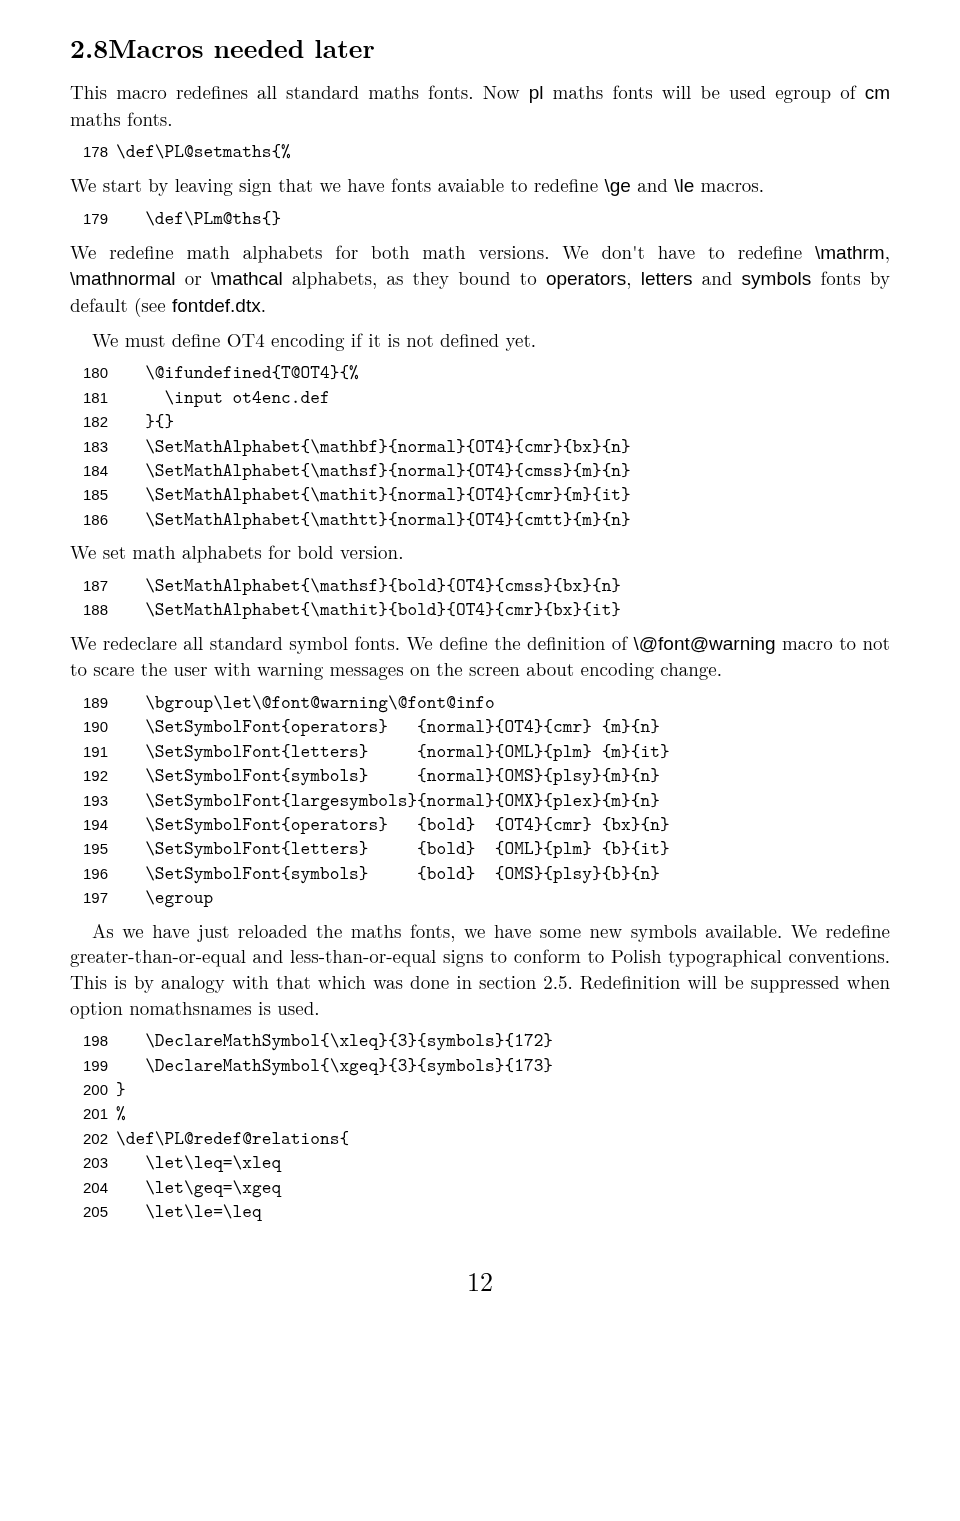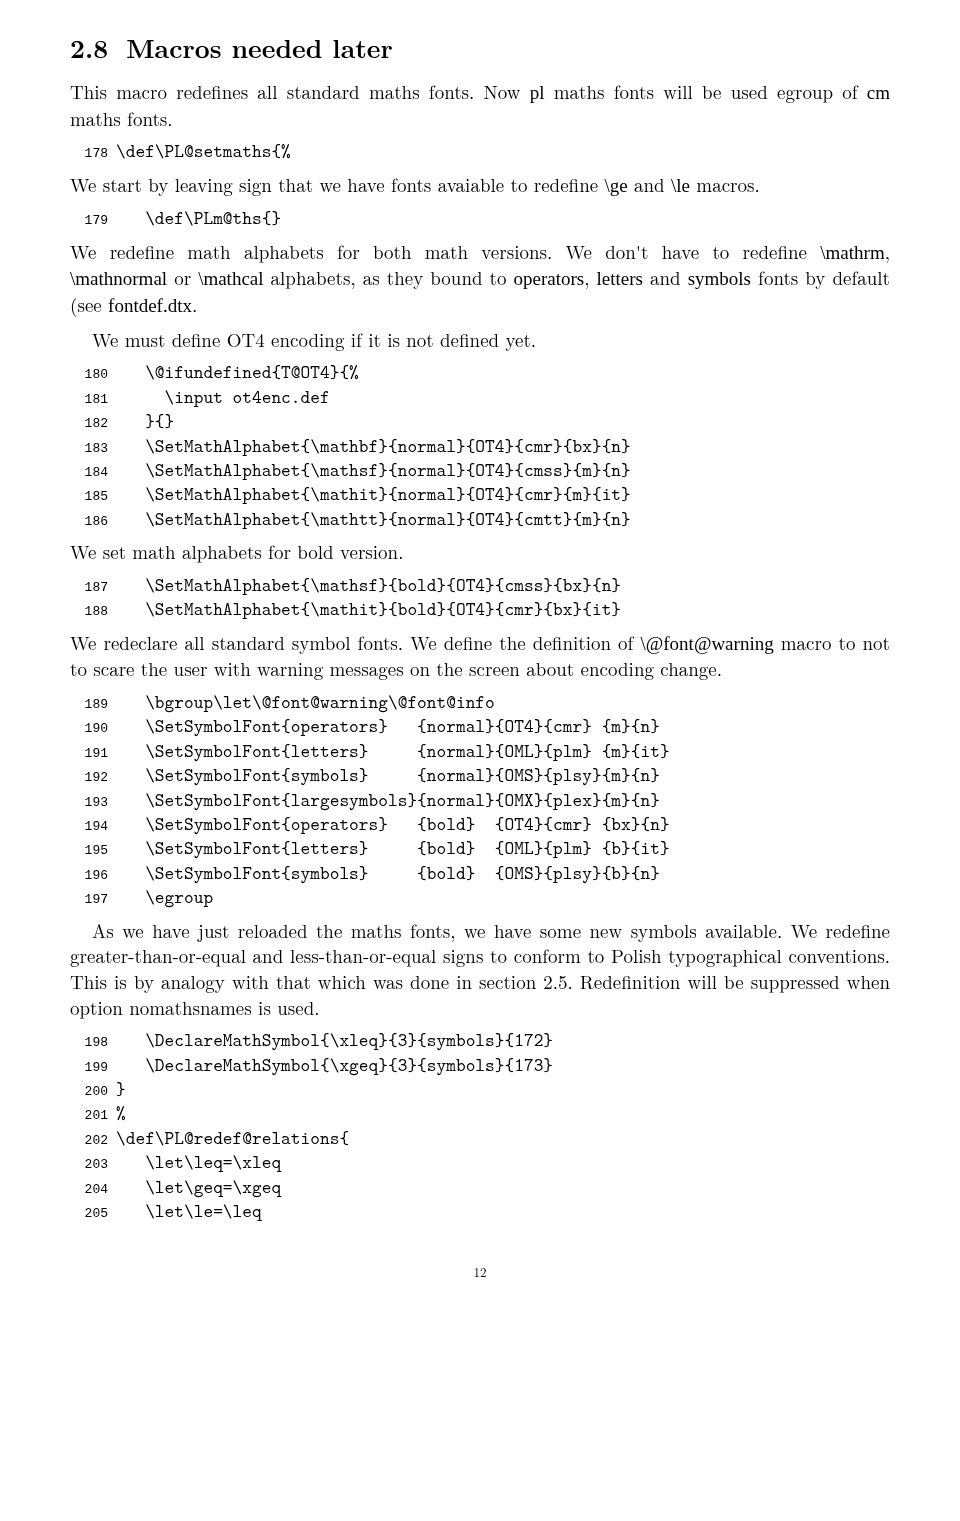--- a/index.html
+++ b/index.html
@@ -10,53 +10,53 @@
     background: #fff;
     max-width: 820px;
     margin: 0 auto;
     padding: 30px 60px 40px 60px;
   }
   h2 {
     font-size: 26px;
     font-weight: bold;
     margin: 0 0 14px 0;
   }
-  .sec-num { margin-right: 18px; }
+  .sec-num { }
   p {
     margin: 0 0 8px 0;
     text-align: justify;
   }
   p.noindent { text-indent: 0; }
   p.indent { text-indent: 22px; }
   .tt {
-    font-family: Liberation Serif, serif;
+    font-family: Liberation Sans, sans-serif;
   }
   .codeblock {
     margin: 4px 0 8px 0;
   }
   .codeline {
     display: flex;
     align-items: baseline;
     white-space: pre;
     font-family: "Latin Modern Mono", "Courier New", monospace;
     font-size: 18.5px;
     line-height: 1.32;
   }
   .lnum {
-    font-family: Liberation Mono, monospace;
-    font-size: 13px;
+    font-family: Liberation Sans, sans-serif;
+    font-size: 15px;
     width: 38px;
     text-align: right;
     margin-right: 8px;
     flex: 0 0 38px;
   }
   .pagenum {
     text-align: center;
     margin-top: 40px;
-    font-size: 13px;
+    font-size: 26px;
   }
   .it { }
 </style>
 </head>
 <body>
 
 <h2>
   <span class="sec-num">2.8</span><span>Macros needed later</span>
 </h2>
 

